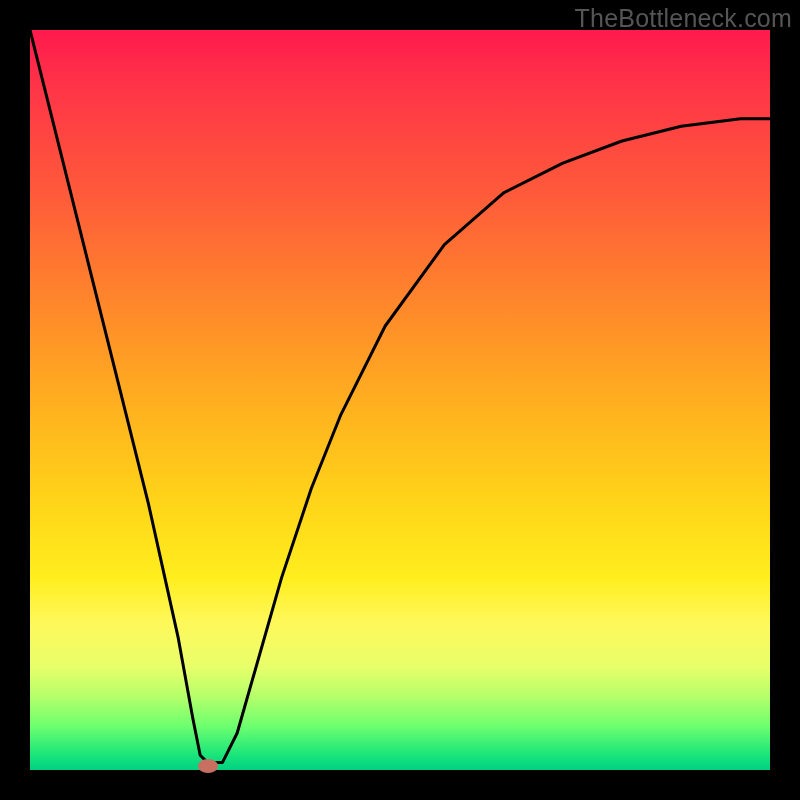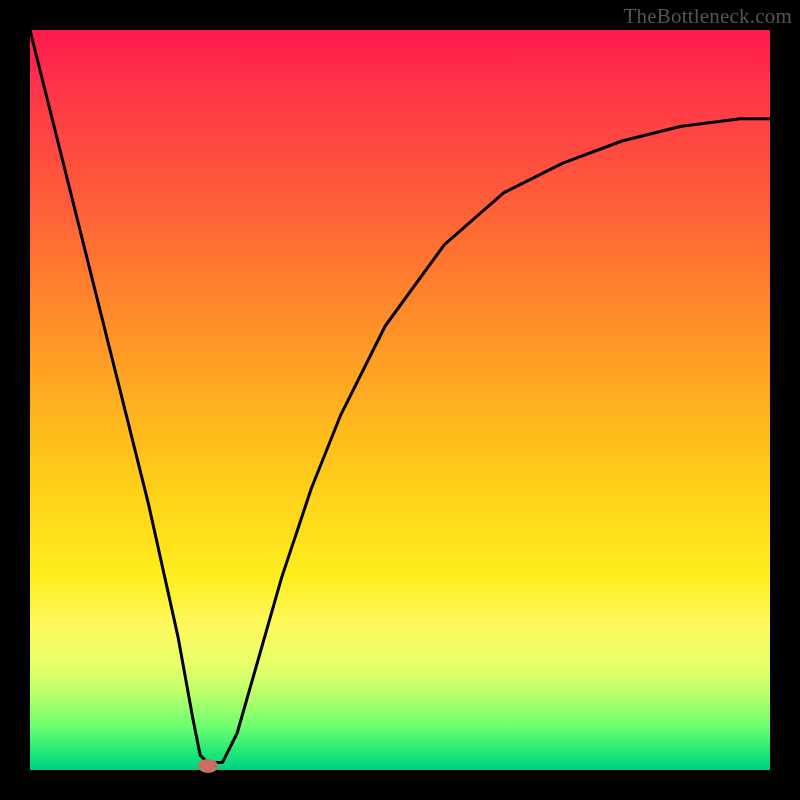--- a/index.html
+++ b/index.html
@@ -54,25 +54,24 @@
     border-radius: 50%;
     background: #c77062;
     transform: translate(-50%, -50%);
     pointer-events: none;
   }
   .watermark {
     position: absolute;
     top: 4px;
     right: 8px;
     color: #555;
-    font-size: 21px;
+    font-size: 25px;
     letter-spacing: 0.2px;
     font-weight: 500;
     pointer-events: none;
-    font-family: Liberation Serif, serif;
   }
 </style>
 </head>
 <body>
 
 <div class="frame">
 
   <div class="plot">
 
     <svg class="curve" viewBox="0 0 740 740" preserveAspectRatio="none">

